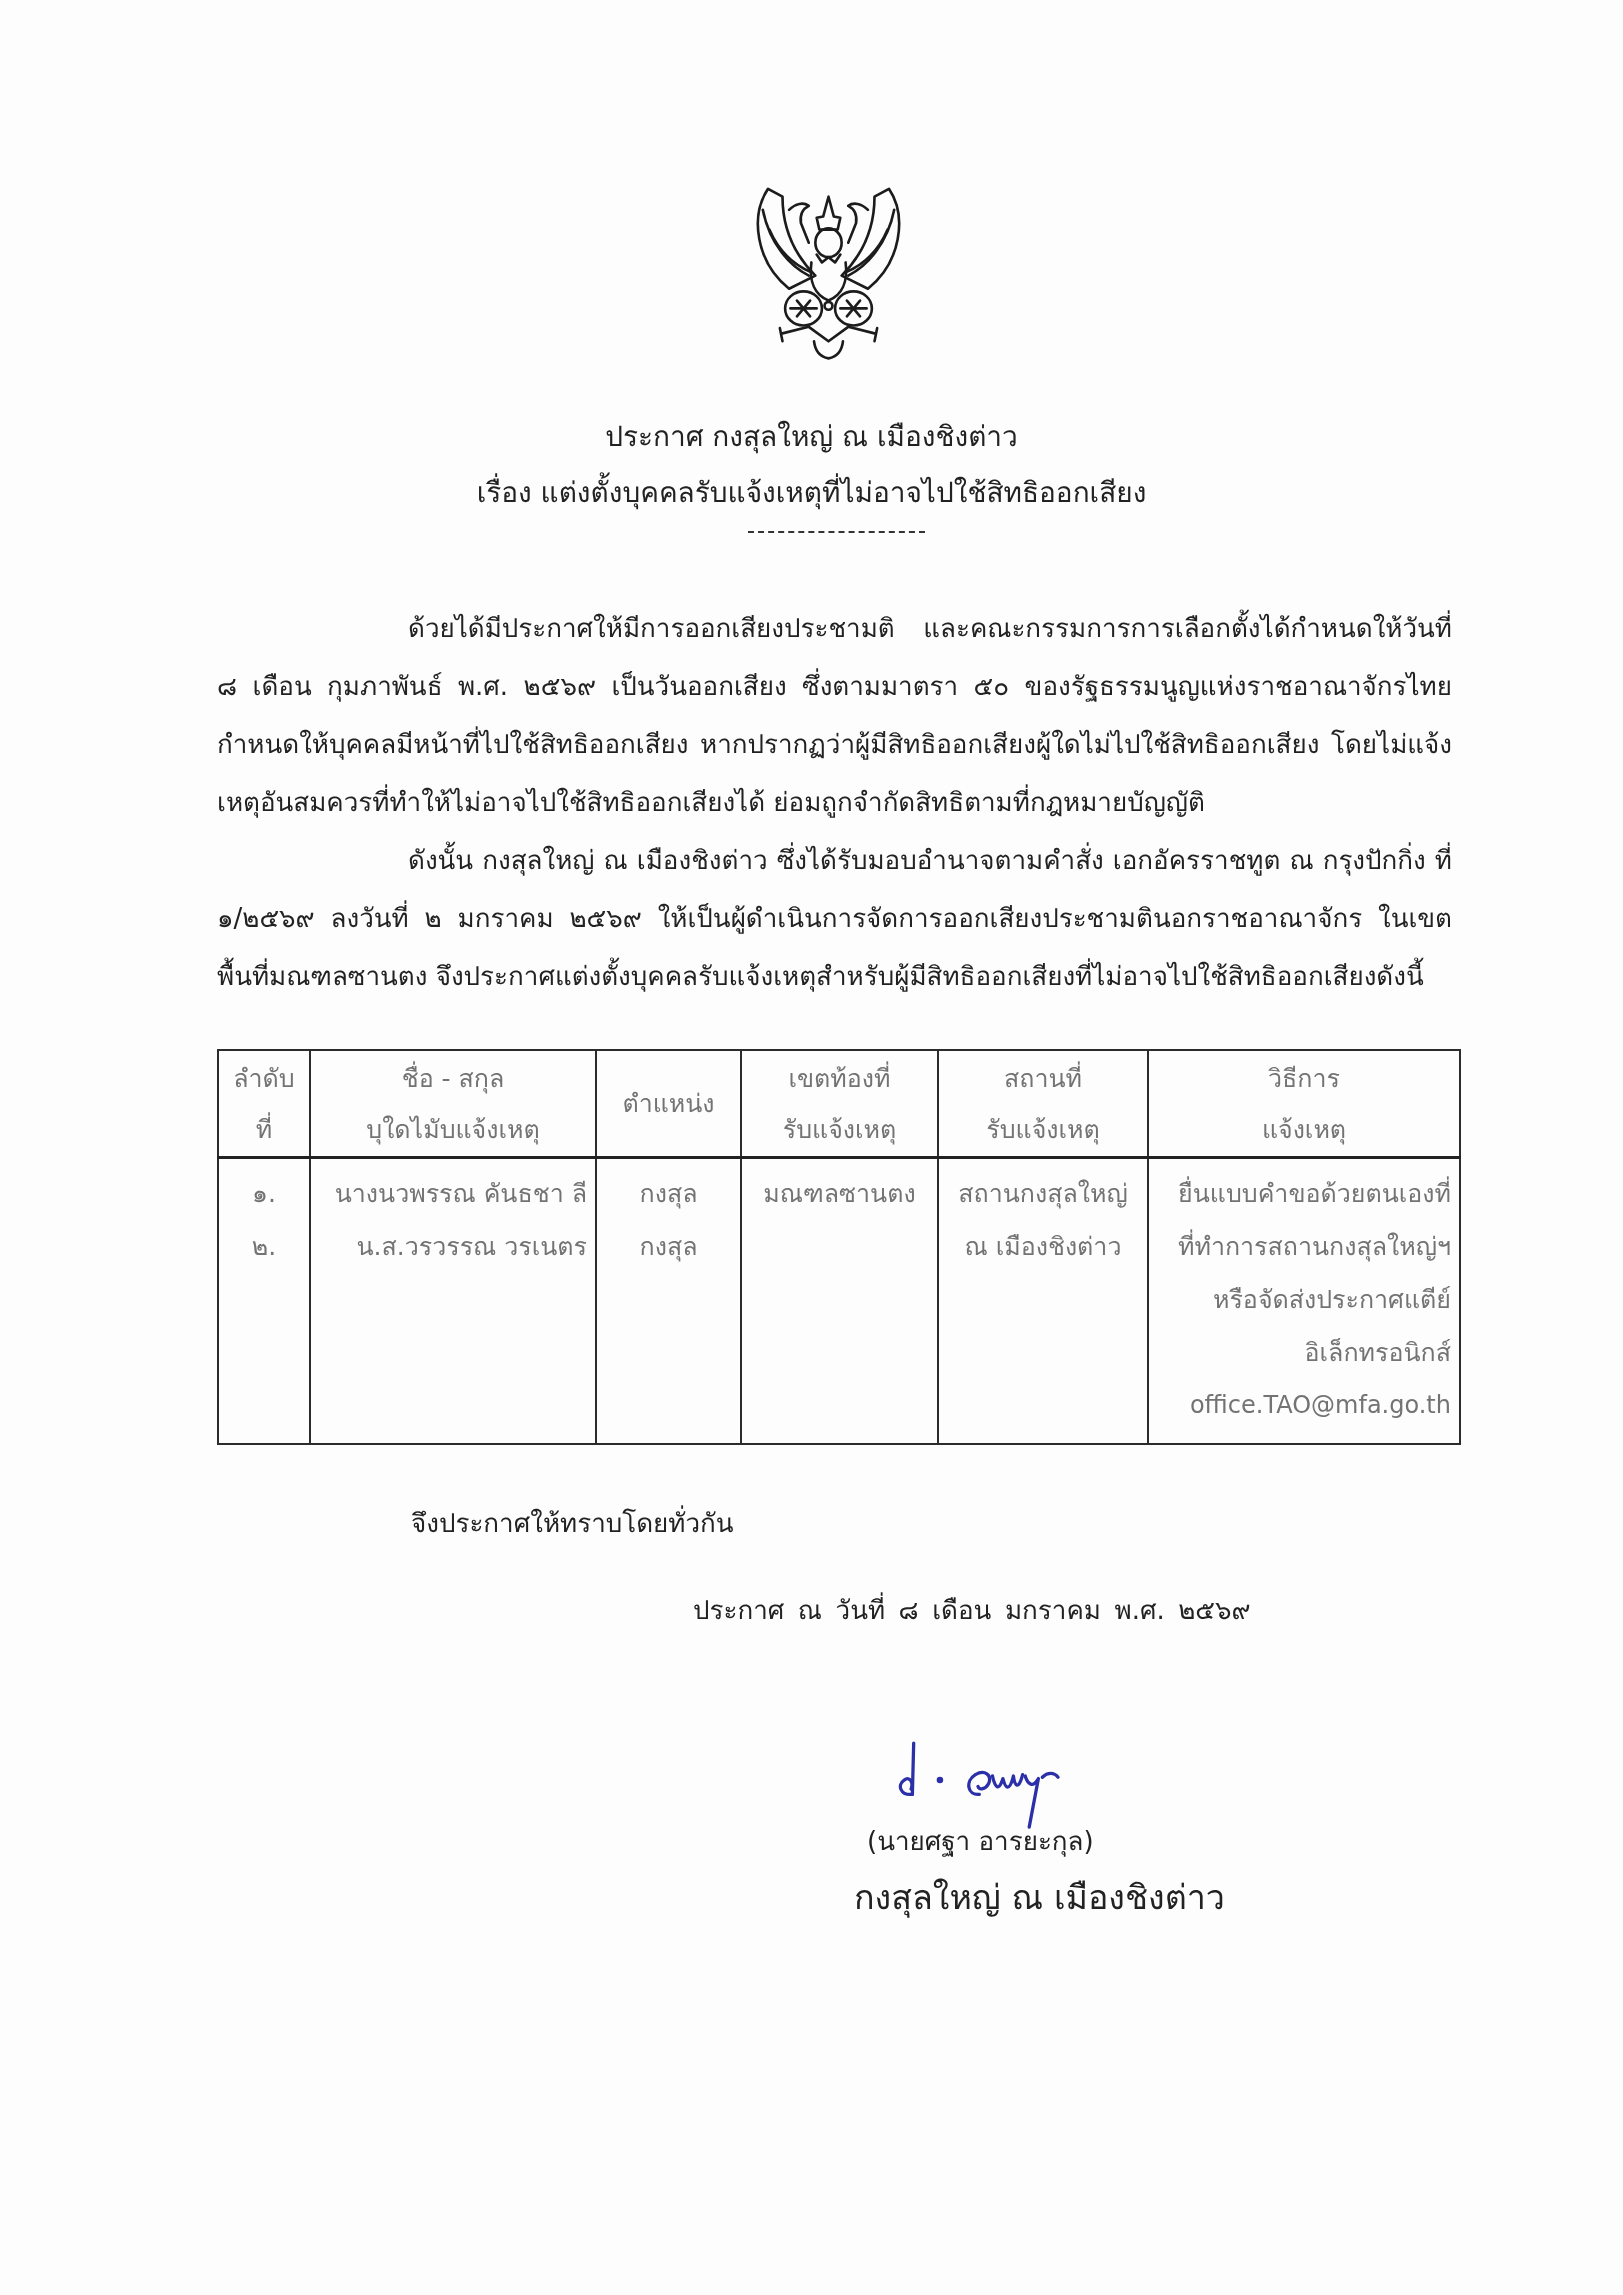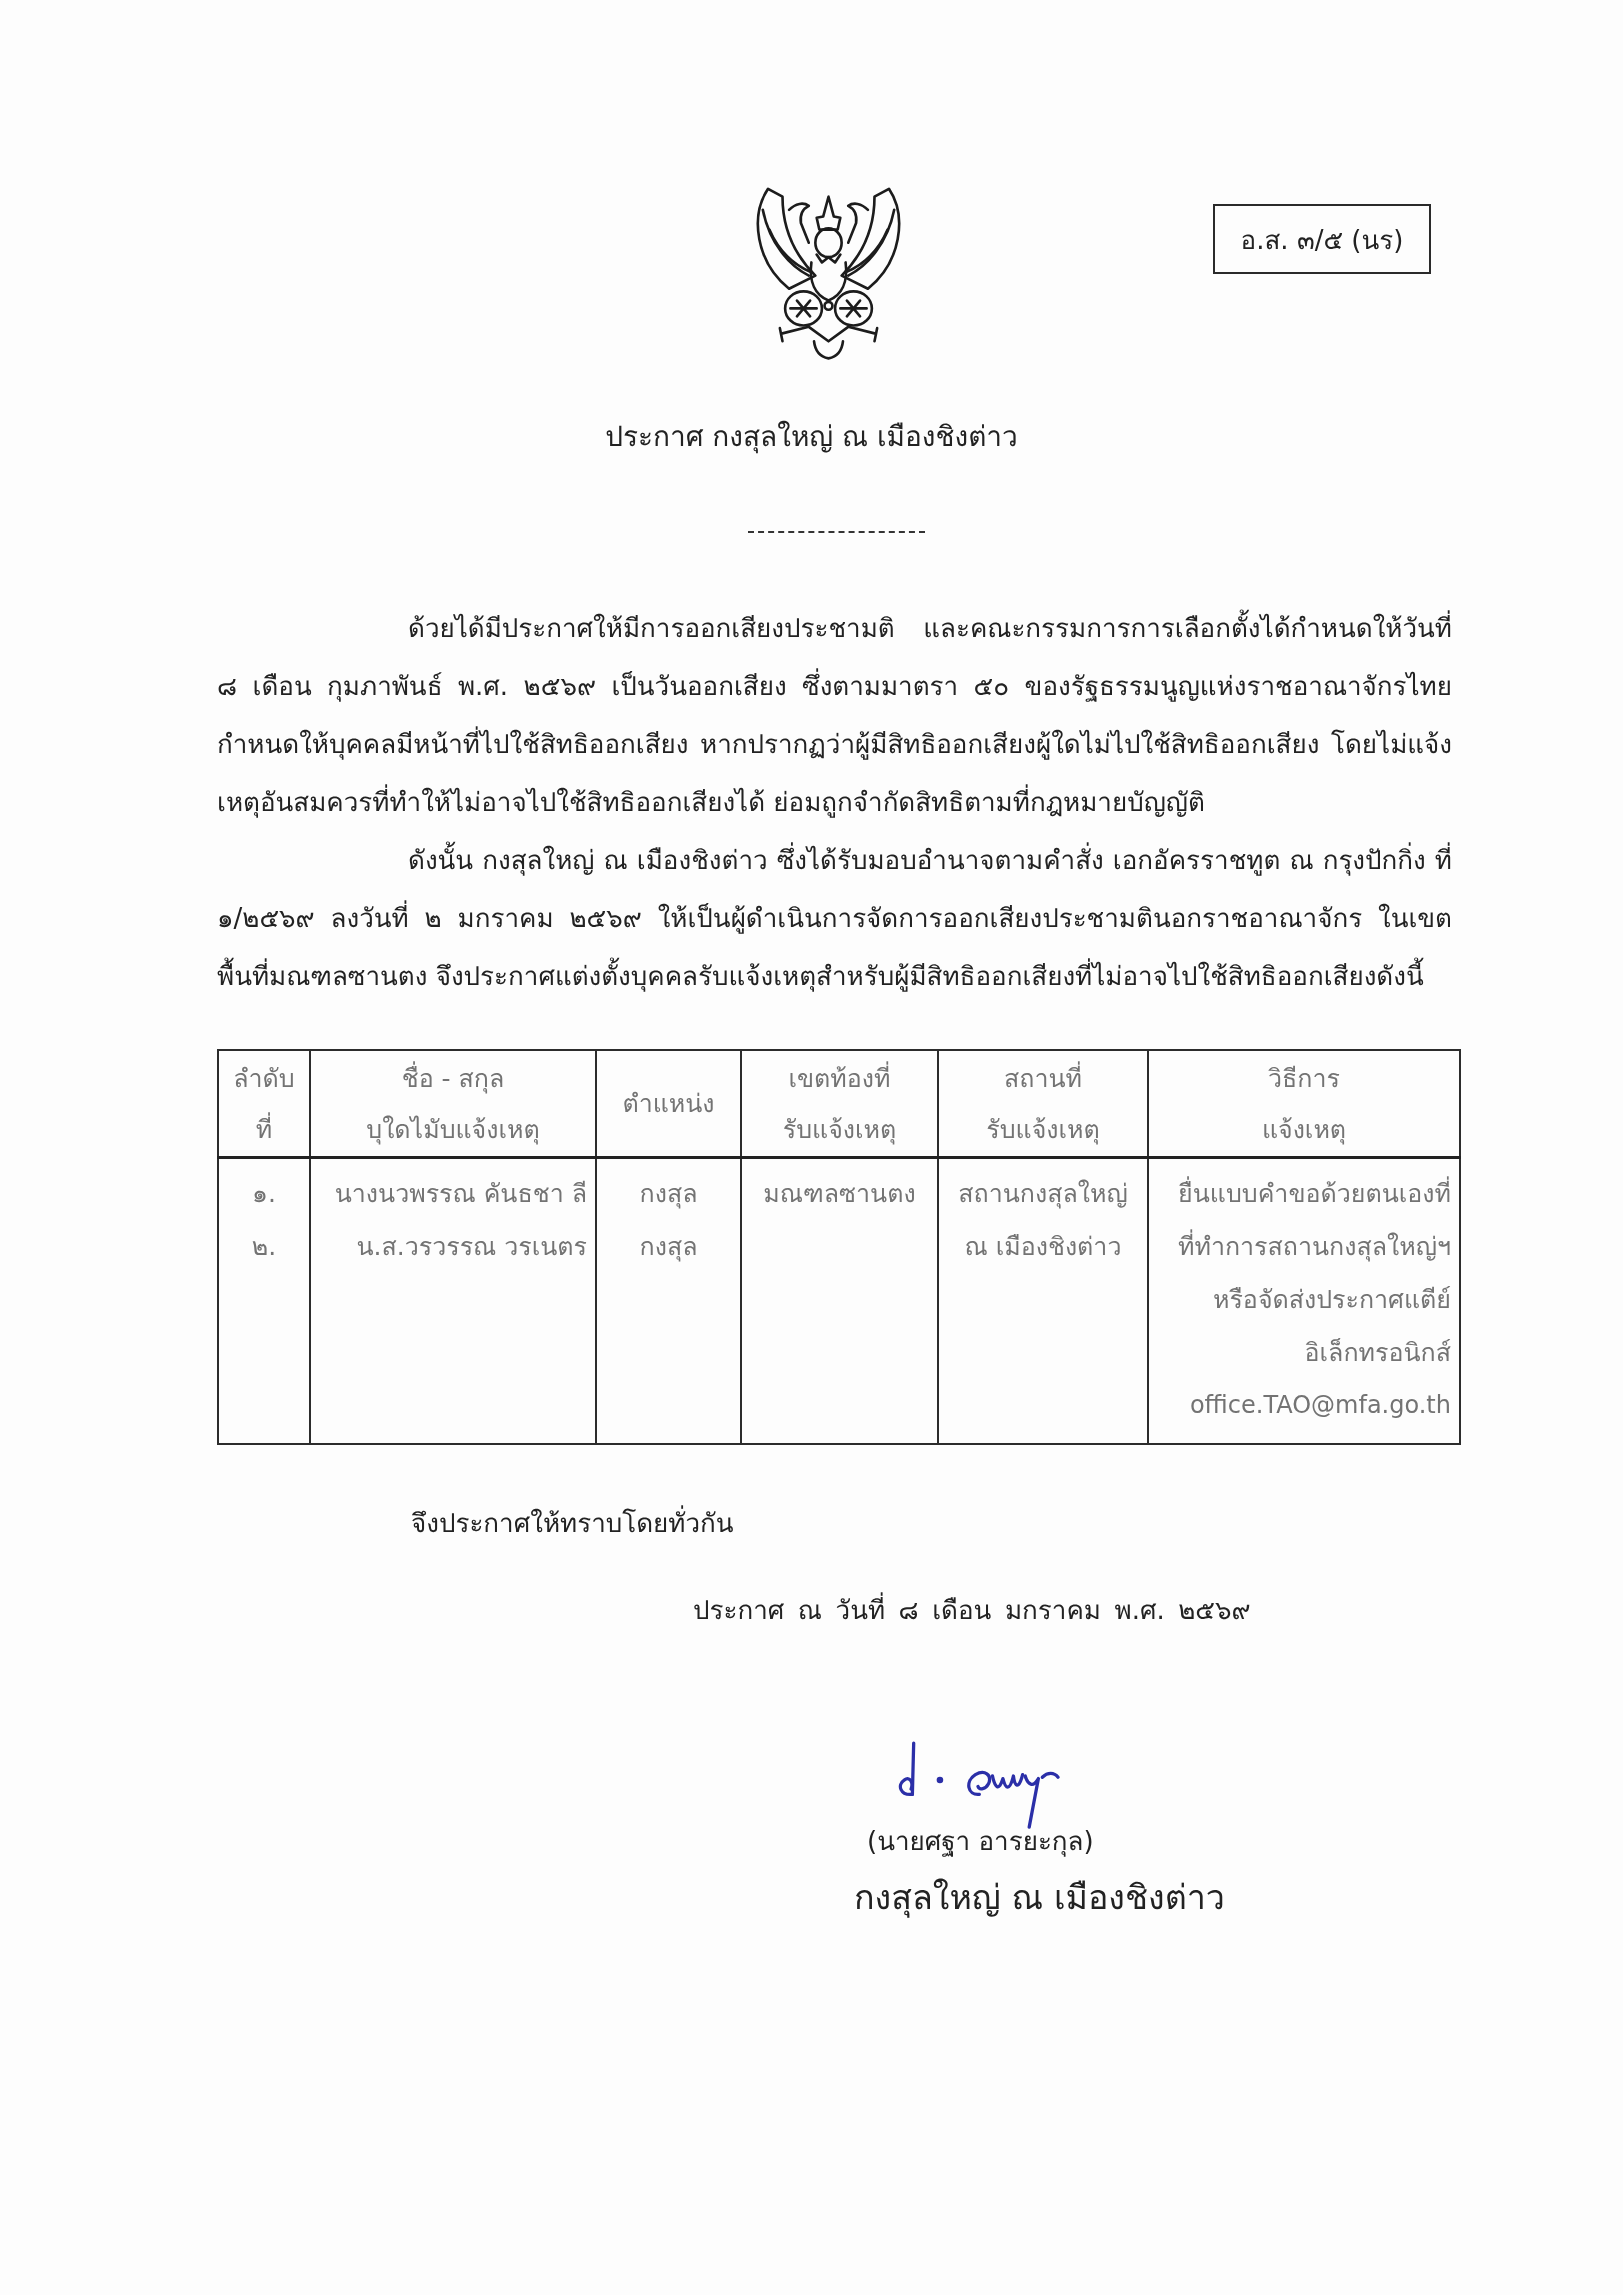--- a/index.html
+++ b/index.html
@@ -157,23 +157,20 @@
       top: 1870px;
       font-size: 34px;
       color: #222;
     }
   </style>
 </head>
 <body>
 
 <div class="page">
 
-  <div class="form-code">
-    <span>อ.ส. ๓/๕ (นร)</span>
-  </div>
 
   <div class="emblem">
     <svg viewBox="0 0 260 280" xmlns="http://www.w3.org/2000/svg">
       <g fill="none" stroke="#1c1c1c" stroke-width="4" stroke-linejoin="round" stroke-linecap="round">
 
         <path d="M38 18 C10 60 20 130 70 170 L110 150 C80 120 60 80 60 30 Z"></path>
         <path d="M222 18 C250 60 240 130 190 170 L150 150 C180 120 200 80 200 30 Z"></path>
         <path d="M30 50 C40 100 70 135 100 150"></path>
         <path d="M230 50 C220 100 190 135 160 150"></path>
         <path d="M40 80 C55 115 80 135 104 145"></path>
@@ -196,20 +193,21 @@
         <path d="M60 238 L100 228 L130 250 L160 228 L200 238"></path>
         <path d="M56 230 L60 250 M204 230 L200 250"></path>
 
         <path d="M108 250 C110 268 120 274 130 276 C140 274 150 268 152 250"></path>
         <circle cx="130" cy="196" r="6"></circle>
       </g>
     </svg>
   </div>
 
   <div class="title-block title-line-1">ประกาศ กงสุลใหญ่ ณ เมืองชิงต่าว</div>
+  <div class="title-block title-line-2">เรื่อง แต่งตั้งบุคคลรับแจ้งเหตุที่ไม่อาจไปใช้สิทธิออกเสียง</div>
   <div class="divider-dashes"></div>
 
   <div class="para para-1">
     <span class="indent"></span><span>ด้วยได้มีประกาศให้มีการออกเสียงประชามติ  และคณะกรรมการการเลือกตั้งได้กำหนดให้วันที่ ๘ เดือน กุมภาพันธ์ พ.ศ. ๒๕๖๙ เป็นวันออกเสียง ซึ่งตามมาตรา ๕๐ ของรัฐธรรมนูญแห่งราชอาณาจักรไทย กำหนดให้บุคคลมีหน้าที่ไปใช้สิทธิออกเสียง หากปรากฏว่าผู้มีสิทธิออกเสียงผู้ใดไม่ไปใช้สิทธิออกเสียง โดยไม่แจ้งเหตุอันสมควรที่ทำให้ไม่อาจไปใช้สิทธิออกเสียงได้ ย่อมถูกจำกัดสิทธิตามที่กฎหมายบัญญัติ</span>
   </div>
 
   <div class="para para-2">
     <span class="indent"></span><span>ดังนั้น กงสุลใหญ่ ณ เมืองชิงต่าว ซึ่งได้รับมอบอำนาจตามคำสั่ง เอกอัครราชทูต ณ กรุงปักกิ่ง ที่ ๑/๒๕๖๙ ลงวันที่ ๒ มกราคม ๒๕๖๙ ให้เป็นผู้ดำเนินการจัดการออกเสียงประชามตินอกราชอาณาจักร  ในเขตพื้นที่มณฑลซานตง จึงประกาศแต่งตั้งบุคคลรับแจ้งเหตุสำหรับผู้มีสิทธิออกเสียงที่ไม่อาจไปใช้สิทธิออกเสียงดังนี้</span>
   </div>
 

